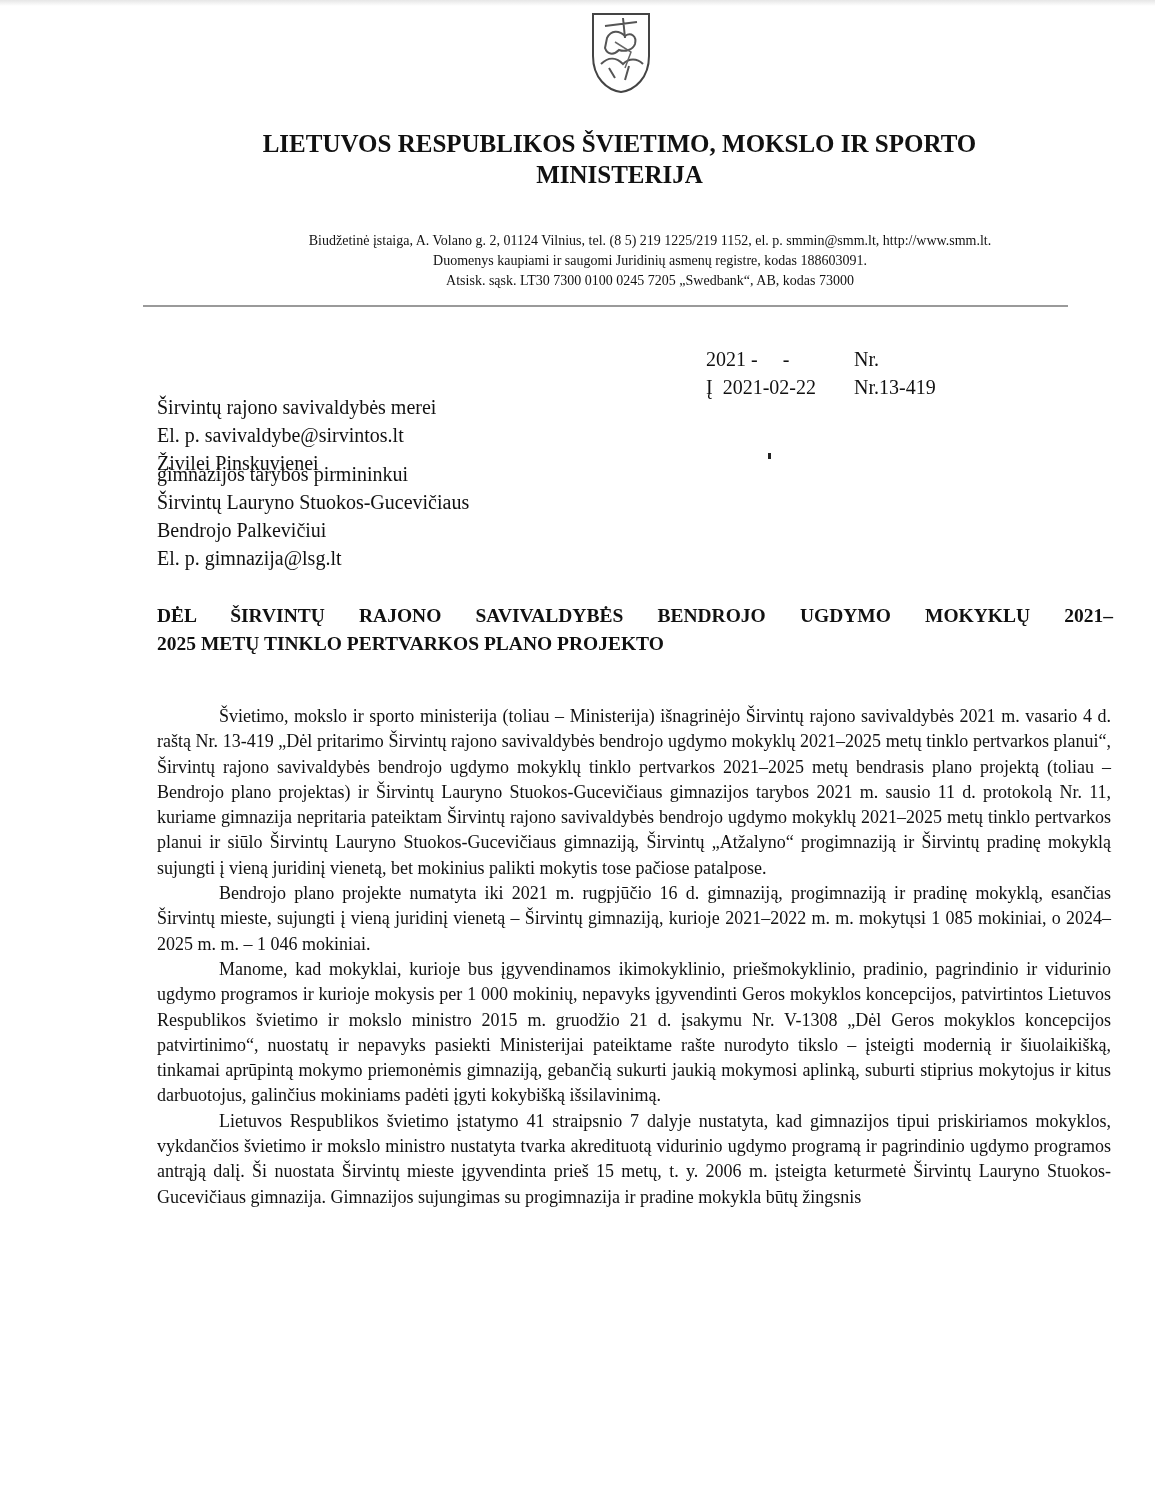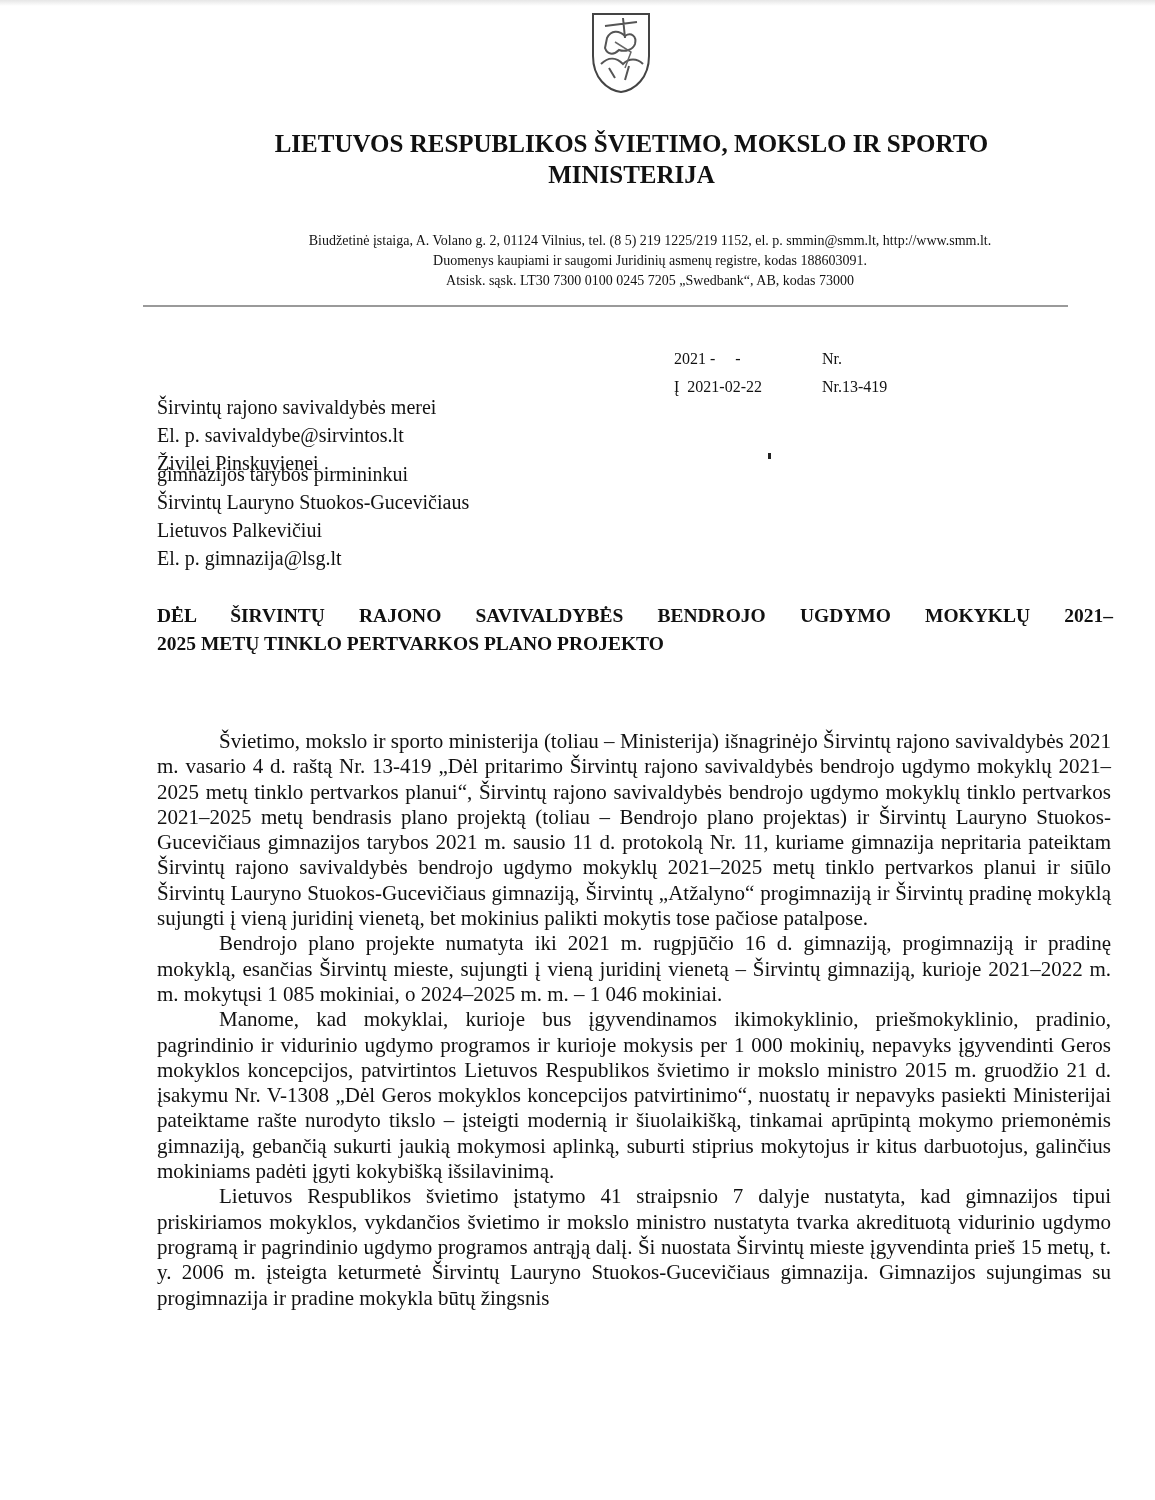--- a/index.html
+++ b/index.html
@@ -3,42 +3,42 @@
   <meta charset="utf-8">
   <style>
     html, body { margin: 0; padding: 0; background: #ffffff; }
     body {
       width: 1155px; height: 1500px; position: relative; overflow: hidden;
       font-family: "Liberation Serif", "DejaVu Serif", serif; color: #111;
     }
     .topbar { position: absolute; left: 0; top: 0; width: 1155px; height: 6px; background: linear-gradient(#e6e6e6, #ffffff); }
     .crest { position: absolute; left: 585px; top: 8px; width: 72px; height: 86px; }
     .header-title {
-      position: absolute; left: 144px; width: 975px; top: 128px;
+      position: absolute; left: 132px; width: 975px; top: 128px;
       text-align: center; font-weight: bold; font-size: 25px; line-height: 31px; letter-spacing: 0px;
     }
     .contact {
       position: absolute; left: 150px; width: 1000px; top: 231px;
       text-align: center; font-size: 14px; line-height: 20px;
     }
     .divider { position: absolute; left: 143px; top: 305px; width: 925px; height: 2px; background: #9a9a9a; }
     .recipient { position: absolute; left: 157px; font-size: 20px; line-height: 28px; }
     .recipient-1 { top: 345px; margin-top: 48px; }
     .recipient-2 { top: 460px; }
-    .regnum { position: absolute; left: 674px; top: 345px; font-size: 16px; line-height: 28px; }
+    .regnum { position: absolute; left: 706px; top: 345px; font-size: 20px; line-height: 28px; }
     .regnum .row { display: flex; }
     .regnum .c1 { width: 148px; }
     .dot { position: absolute; left: 768px; top: 453px; width: 3px; height: 6px; background: #222; }
     .subject {
       position: absolute; left: 157px; width: 956px; top: 602px;
       font-weight: bold; font-size: 19.5px; line-height: 28px; text-align: justify; text-align-last: left;
     }
     .body {
-      position: absolute; left: 157px; width: 954px; top: 729px;
-      font-size: 21px; line-height: 25.3px; text-align: justify;
+      position: absolute; left: 157px; width: 954px; top: 704px;
+      font-size: 18px; line-height: 25.3px; text-align: justify;
     }
     .body p { margin: 0; text-indent: 62px; }
     .line { display: block; }
   </style>
 </head>
 <body>
 
 <div class="topbar"></div>
 
 <div class="crest">
@@ -79,21 +79,21 @@
     <span class="c1" style="white-space:pre">Į  2021-02-22</span>
     <span>Nr.13-419</span>
   </div>
 </div>
 
 <div class="dot"></div>
 
 <div class="recipient recipient-2">
   <span class="line">gimnazijos tarybos pirmininkui</span>
   <span class="line">Širvintų Lauryno Stuokos-Gucevičiaus</span>
-  <span class="line">Lietuvos Palkevičiui</span>
+  <span class="line">Bendrojo Palkevičiui</span>
   <span class="line">El. p. gimnazija@lsg.lt</span>
 </div>
 
 <div class="subject">
   <span class="line" style="text-align:justify;text-align-last:justify">DĖL ŠIRVINTŲ RAJONO SAVIVALDYBĖS BENDROJO UGDYMO MOKYKLŲ 2021–</span>
   <span class="line">2025 METŲ TINKLO PERTVARKOS PLANO PROJEKTO</span>
 </div>
 
 <div class="body">
   <p>Švietimo, mokslo ir sporto ministerija (toliau – Ministerija) išnagrinėjo Širvintų rajono savivaldybės 2021 m. vasario 4 d. raštą Nr. 13-419 „Dėl pritarimo Širvintų rajono savivaldybės bendrojo ugdymo mokyklų 2021–2025 metų tinklo pertvarkos planui“, Širvintų rajono savivaldybės bendrojo ugdymo mokyklų tinklo pertvarkos 2021–2025 metų bendrasis plano projektą (toliau – Bendrojo plano projektas) ir Širvintų Lauryno Stuokos-Gucevičiaus gimnazijos tarybos 2021 m. sausio 11 d. protokolą Nr. 11, kuriame gimnazija nepritaria pateiktam Širvintų rajono savivaldybės bendrojo ugdymo mokyklų 2021–2025 metų tinklo pertvarkos planui ir siūlo Širvintų Lauryno Stuokos-Gucevičiaus gimnaziją, Širvintų „Atžalyno“ progimnaziją ir Širvintų pradinę mokyklą sujungti į vieną juridinį vienetą, bet mokinius palikti mokytis tose pačiose patalpose.</p>

